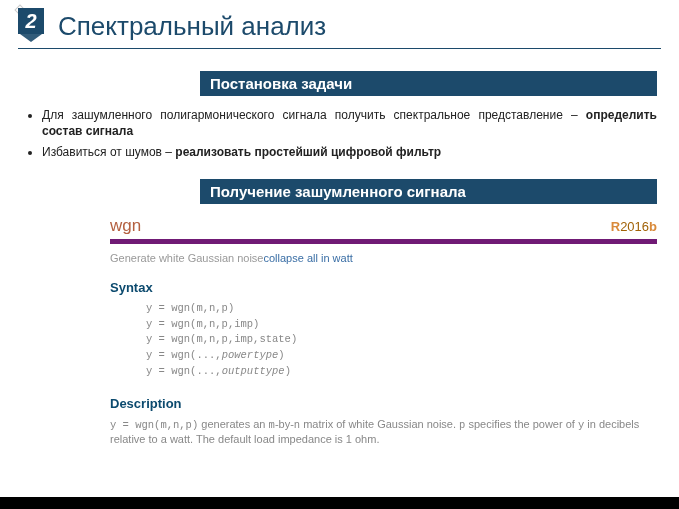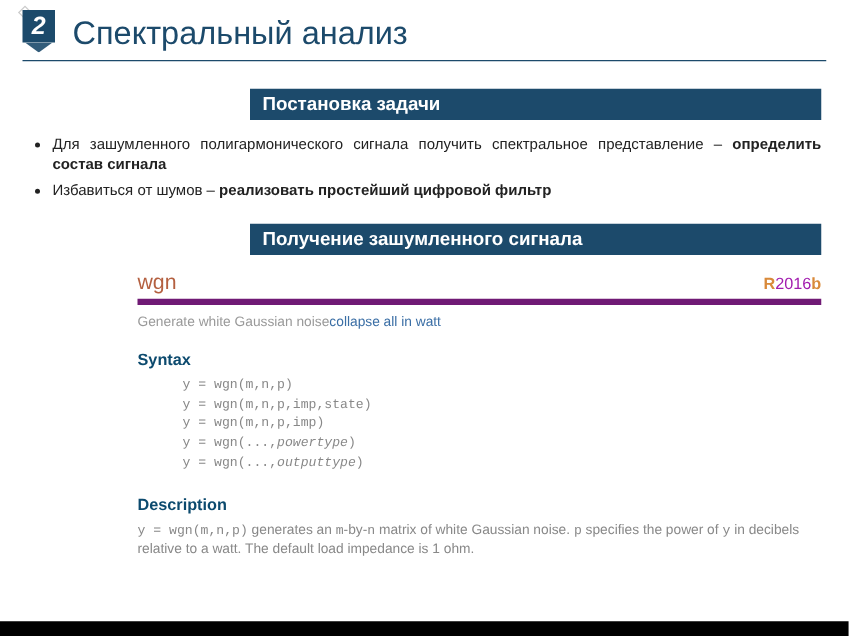--- a/index.html
+++ b/index.html
@@ -91,21 +91,21 @@
     border-bottom: 5px solid #701a75;
     padding-bottom: 3px;
   }
   .doc-fn {
     color: #b46040;
     font-size: 17px;
     font-weight: 400;
   }
   .doc-ver { color: #999; font-size: 13px; }
   .doc-ver .rb { color: #d98a3a; font-weight: bold; }
-  .doc-ver .rv { color: #a21caf; }
+  .doc-ver .rv { color: #a16207; }
   .doc-sub {
     display: flex;
     color: #999;
     font-size: 11px;
     margin-top: 8px;
   }
   .doc-sub .link { color: #3a6ea5; }
   .doc-h {
     font-weight: bold;
     color: #0c4a6e;
@@ -169,22 +169,22 @@
     </span>
   </div>
   <div class="doc-sub">
     <span>Generate white Gaussian noise</span>
     <span class="link">collapse all in watt</span>
   </div>
 
   <div class="doc-h">Syntax</div>
   <div class="code-block">
     <div>y = wgn(m,n,p)</div>
+    <div>y = wgn(m,n,p,imp)</div>
     <div>y = wgn(m,n,p,imp,state)</div>
-    <div>y = wgn(m,n,p,imp)</div>
     <div><span>y = wgn(...,</span><span class="it">powertype</span><span>)</span></div>
     <div><span>y = wgn(...,</span><span class="it">outputtype</span><span>)</span></div>
   </div>
 
   <div class="doc-h">Description</div>
   <div class="desc">
     <code>y = wgn(m,n,p)</code><span> generates an </span><code>m</code><span>-by-</span><code>n</code><span> matrix of white Gaussian noise. </span><code>p</code><span> specifies the power of </span><code>y</code><span> in decibels relative to a watt. The default load impedance is 1 ohm.</span>
   </div>
 </div>
 

